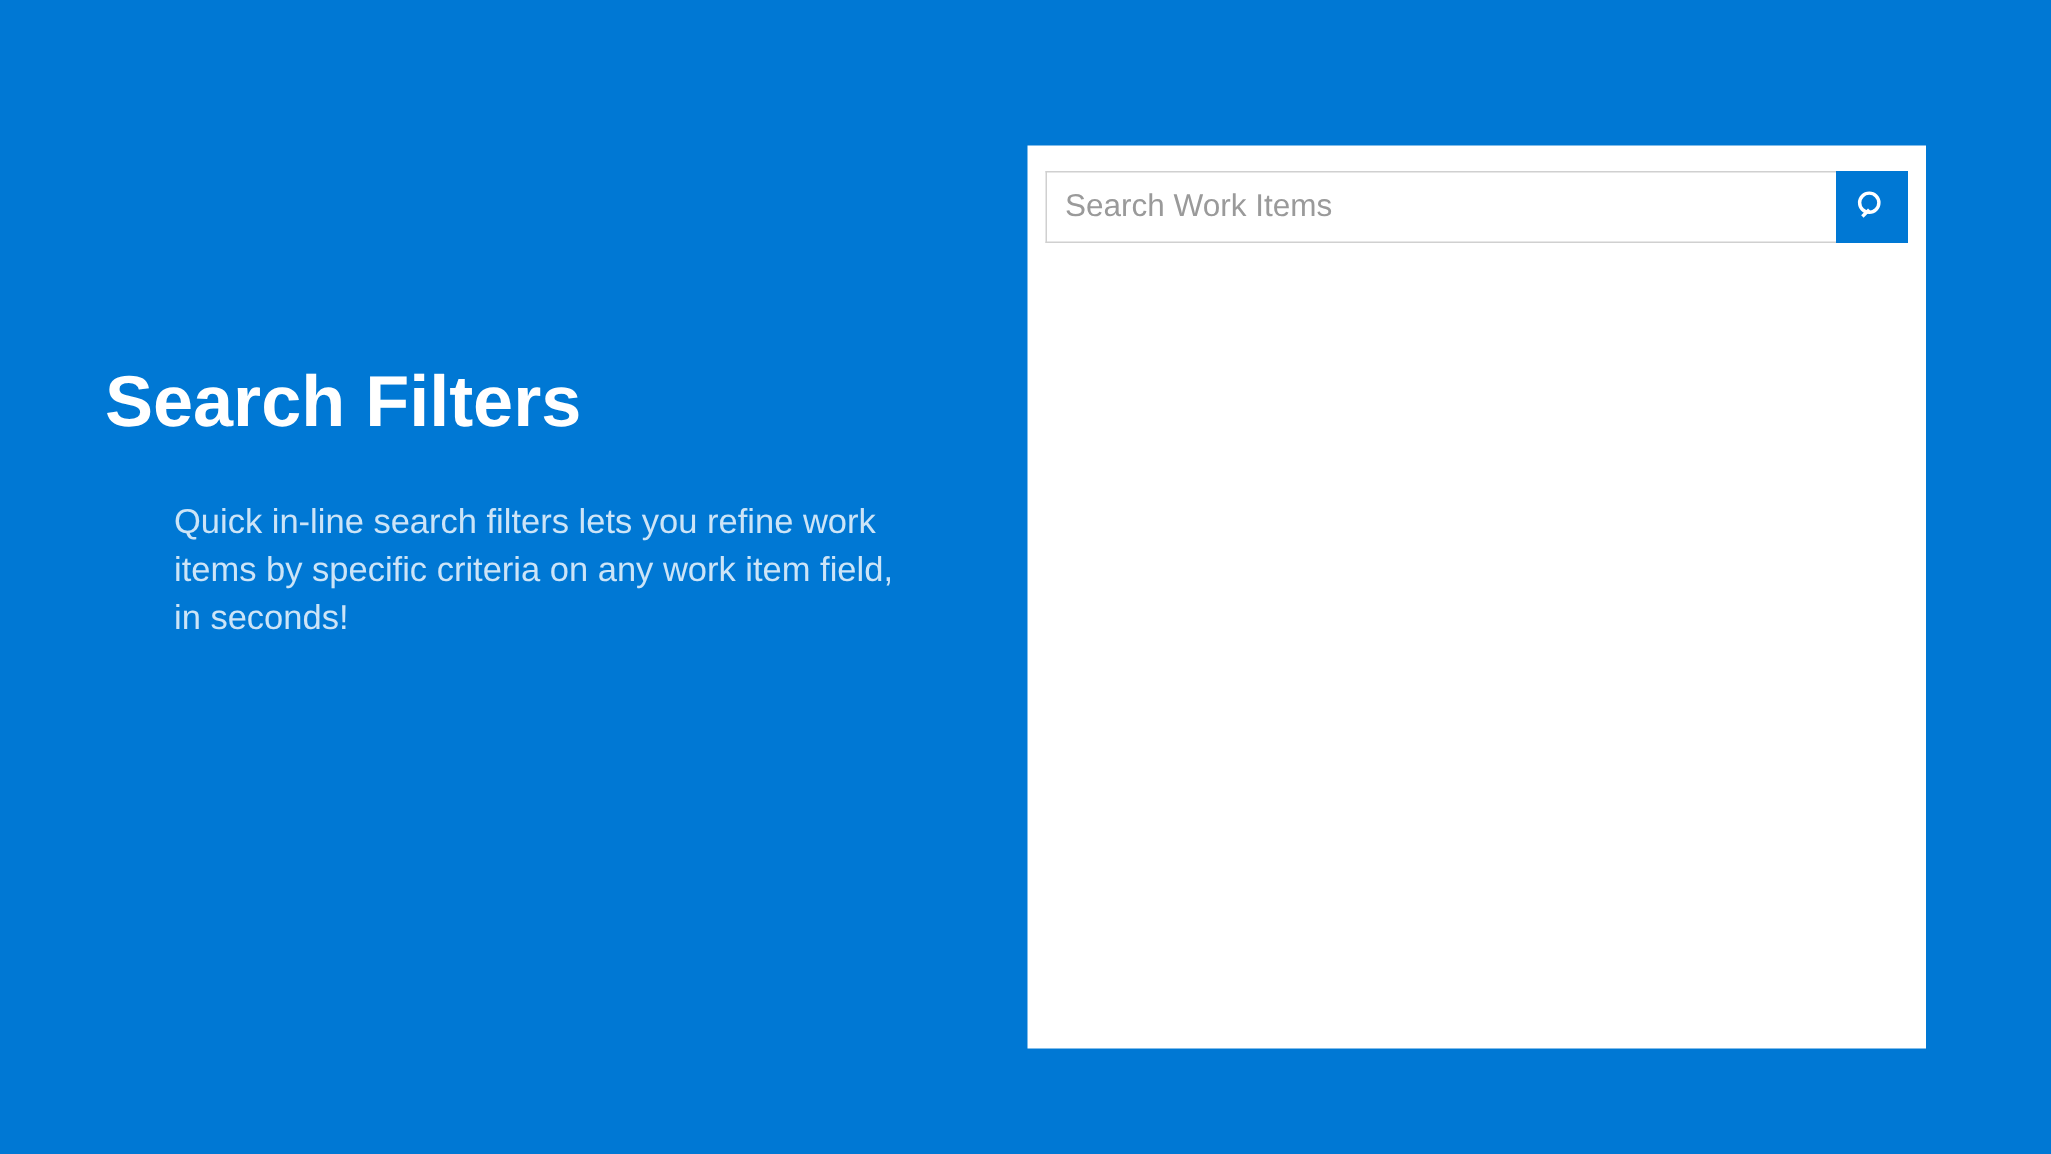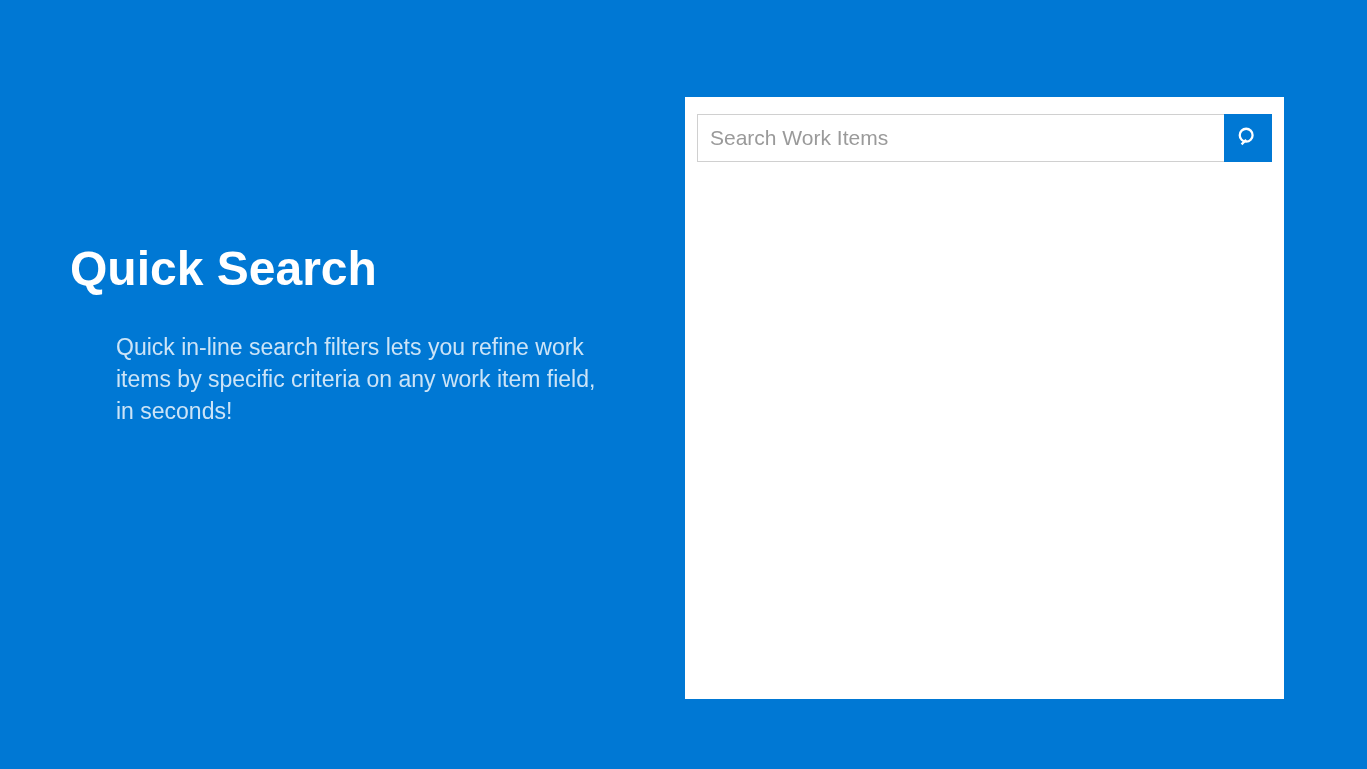--- a/index.html
+++ b/index.html
@@ -92,21 +92,21 @@
     .search-input-wrapper {
       position: relative;
       flex: 1;
       display: flex;
     }
   </style>
 </head>
 <body>
 
 <div class="content-left">
-  <h1 class="heading">Quick Search</h1>
+  <h1 class="heading">Search Filters</h1>
   <p class="description">Quick in-line search filters lets you refine work items by specific criteria on any work item field, in seconds!</p>
 </div>
 
 <div class="panel">
   <div class="search-container">
     <div class="search-input-wrapper">
       <input type="text" class="search-input" placeholder="Search Work Items" style="">
     </div>
     <button class="search-button">
       <span>

